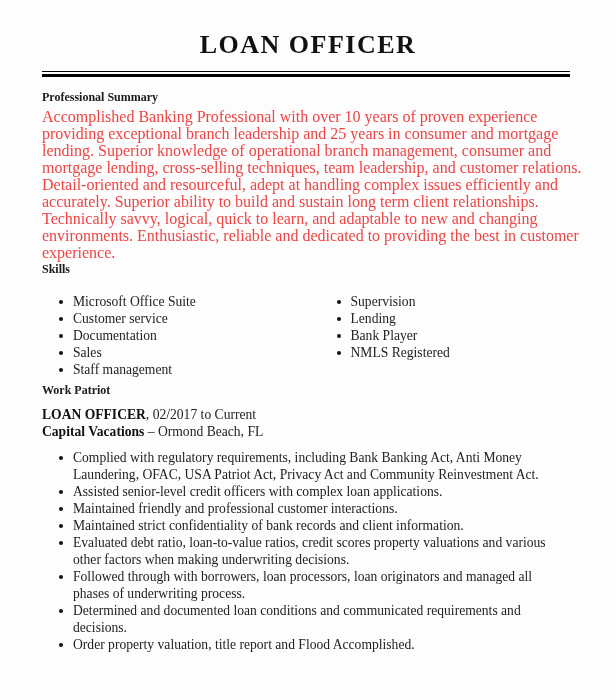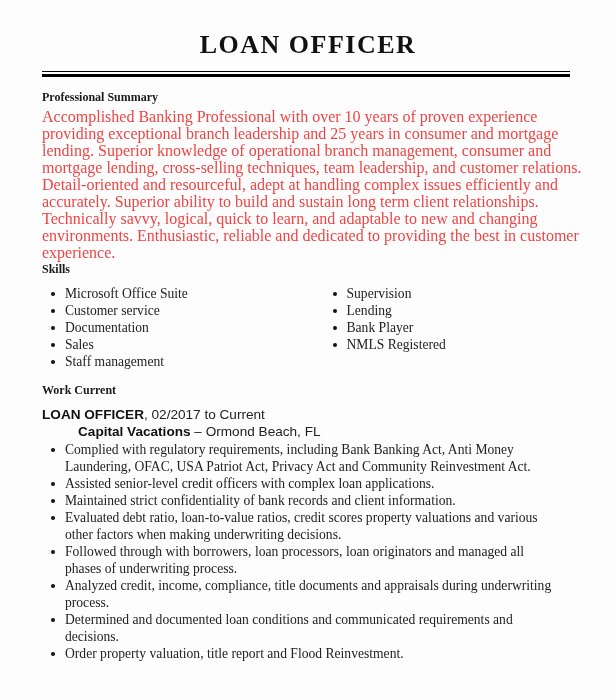--- a/index.html
+++ b/index.html
@@ -31,35 +31,35 @@
     position: absolute; left: 42px; width: 540px; top: 108px;
     font-family: "Liberation Serif", "DejaVu Serif", serif;
     font-size: 16px; line-height: 17px; color: #ef4444;
     margin: 0;
   }
   .skills {
     position: absolute; left: 42px; top: 285px; width: 540px;
     display: flex;
   }
   ul.bul {
-    list-style: none; margin: 0; padding: 0;
+    list-style: none; margin: 8px; padding: 0;
     font-family: "Liberation Serif", "DejaVu Serif", serif;
     font-size: 13.6px; line-height: 17px; color: #222;
   }
   ul.bul li { position: relative; padding-left: 23px; }
   ul.bul li::before {
     content: ""; position: absolute; left: 9px; top: 7px;
     width: 4px; height: 4px; border-radius: 50%; background: #111;
   }
   .skills ul.col1 { width: 265px; }
   .skills ul.col2 { width: 265px; margin-left: 23px; }
 
   .job-line {
     position: absolute; left: 42px;
-    font-family: Liberation Sans, sans-serif;
+    font-family: Liberation Serif, serif;
     font-size: 13.6px; line-height: 17px; color: #222;
   }
   .job-line b { font-weight: bold; color: #111; }
   .duties { position: absolute; left: 42px; top: 441px; width: 520px; }
 </style>
 </head>
 <body>
 
 <div class="page">
   <div class="title">LOAN OFFICER</div>
@@ -82,32 +82,32 @@
       <li>Staff management</li>
     </ul>
     <ul class="bul col2">
       <li>Supervision</li>
       <li>Lending</li>
       <li>Bank Player</li>
       <li>NMLS Registered</li>
     </ul>
   </div>
 
-  <div class="section-heading" style="top:383px;">Work Current</div>
+  <div class="section-heading" style="top:383px;">Work Patriot</div>
   <div class="job-line" style="top:406px;">
     <b>LOAN OFFICER</b><span>, 02/2017 to Current</span>
   </div>
-  <div class="job-line" style="top:423px;margin-left:36px;">
+  <div class="job-line" style="top:423px;">
     <b>Capital Vacations</b><span> – Ormond Beach, FL</span>
   </div>
   <div class="duties">
     <ul class="bul">
       <li>Complied with regulatory requirements, including Bank Banking Act, Anti Money Laundering, OFAC, USA Patriot Act, Privacy Act and Community Reinvestment Act.</li>
       <li>Assisted senior-level credit officers with complex loan applications.</li>
+      <li>Maintained friendly and professional customer interactions.</li>
       <li>Maintained strict confidentiality of bank records and client information.</li>
       <li>Evaluated debt ratio, loan-to-value ratios, credit scores property valuations and various other factors when making underwriting decisions.</li>
       <li>Followed through with borrowers, loan processors, loan originators and managed all phases of underwriting process.</li>
-      <li>Analyzed credit, income, compliance, title documents and appraisals during underwriting process.</li>
       <li>Determined and documented loan conditions and communicated requirements and decisions.</li>
-      <li>Order property valuation, title report and Flood Reinvestment.</li>
+      <li>Order property valuation, title report and Flood Accomplished.</li>
     </ul>
   </div>
 </div>
 
 </body></html>

